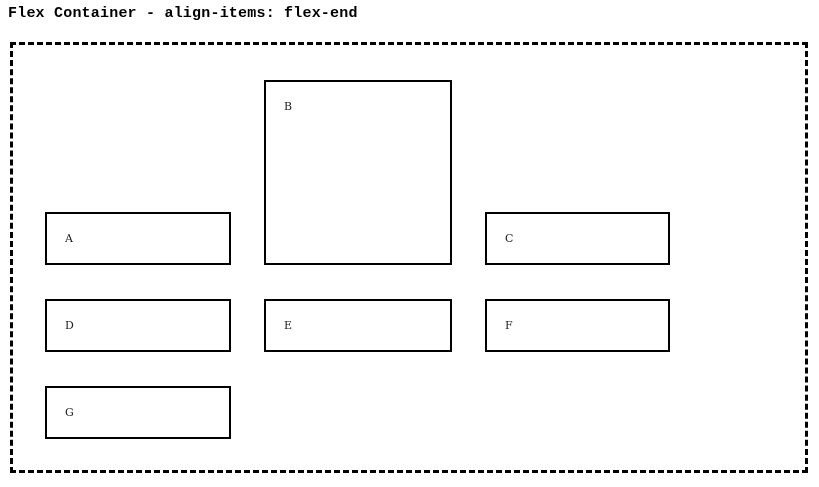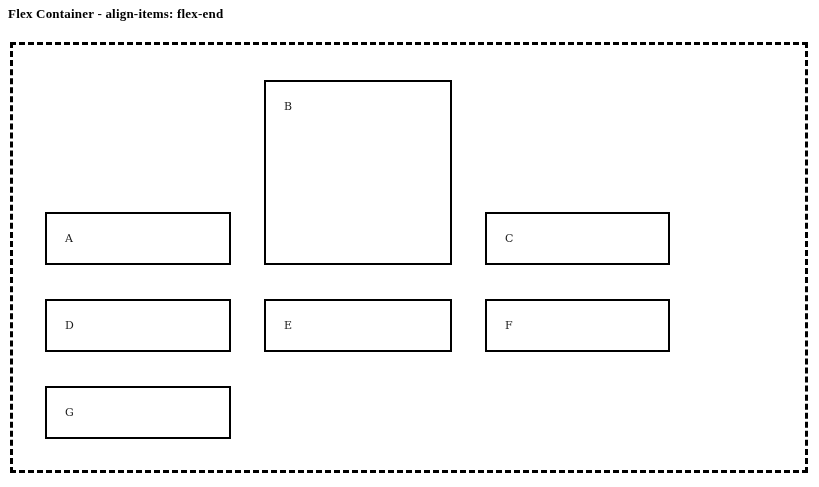--- a/index.html
+++ b/index.html
@@ -15,22 +15,22 @@
     overflow: hidden;
     font-family: "DejaVu Sans Mono", "Liberation Mono", monospace;
     -webkit-font-smoothing: none;
   }
 
   
   #page-title {
     position: absolute;
     left: 8px;
     top: 6px;
-    font-family: Liberation Serif, serif;
-    font-size: 13px;
+    font-family: Liberation Mono, monospace;
+    font-size: 15px;
     font-weight: bold;
     color: #000000;
     letter-spacing: 0.2px;
     white-space: pre;
     line-height: 16px;
   }
 
   
   #flex-container {
     position: absolute;

